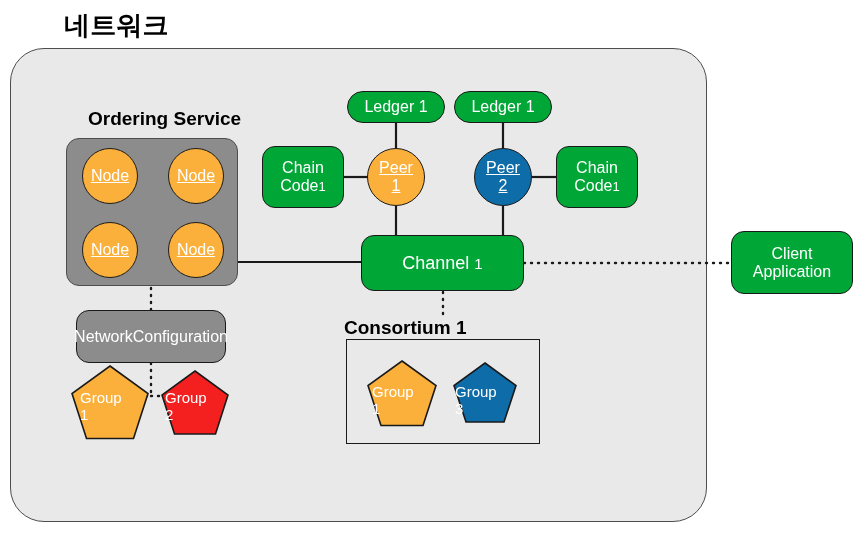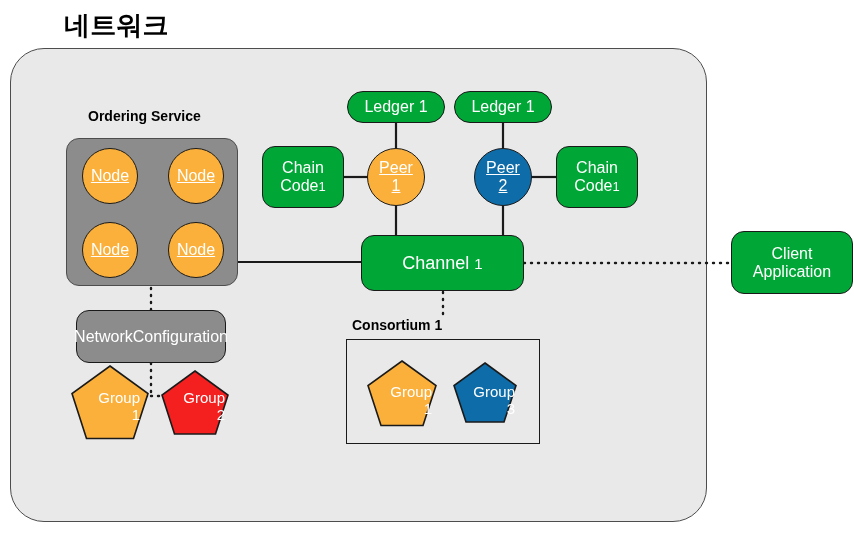--- a/index.html
+++ b/index.html
@@ -32,28 +32,28 @@
     left: 64px;
     top: 8px;
     font-size: 26px;
     font-weight: bold;
     color: #000000;
     letter-spacing: 0.2px;
     z-index: 3;
   }
   .sec-title {
     position: absolute;
-    font-size: 14px;
+    font-size: 19px;
     font-weight: bold;
     color: #000000;
     white-space: nowrap;
     z-index: 3;
   }
   #title-ordering { left: 88px; top: 108px; }
-  #title-consortium { left: 352px; top: 317px; }
+  #title-consortium { left: 344px; top: 317px; }
 
   .node {
     position: absolute;
     box-sizing: border-box;
     display: flex;
     align-items: center;
     justify-content: center;
     text-align: center;
     color: #ffffff;
     font-size: 16px;
@@ -91,21 +91,21 @@
     background: #E9E9E9;
     border: 1.4px solid #4d4d4d;
     border-radius: 34px;
     z-index: 0;
   }
   .pent-label {
     position: absolute;
     color: #ffffff;
     font-size: 15px;
     line-height: 1.1;
-    text-align: right;
+    text-align: left;
     z-index: 4;
     pointer-events: none;
     white-space: nowrap;
   }
   .sub { font-size: 13px; }
   .lbl2 { display: block; }
 </style>
 </head>
 <body>
 

